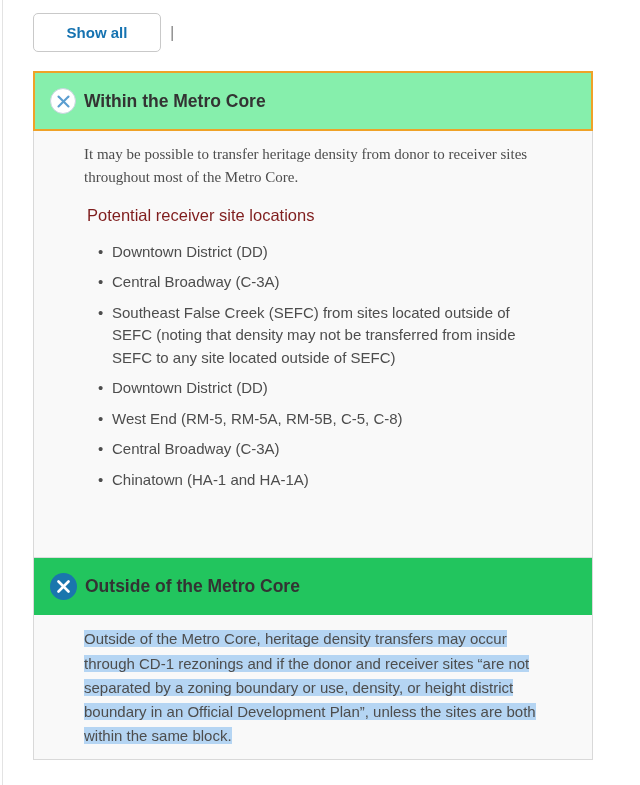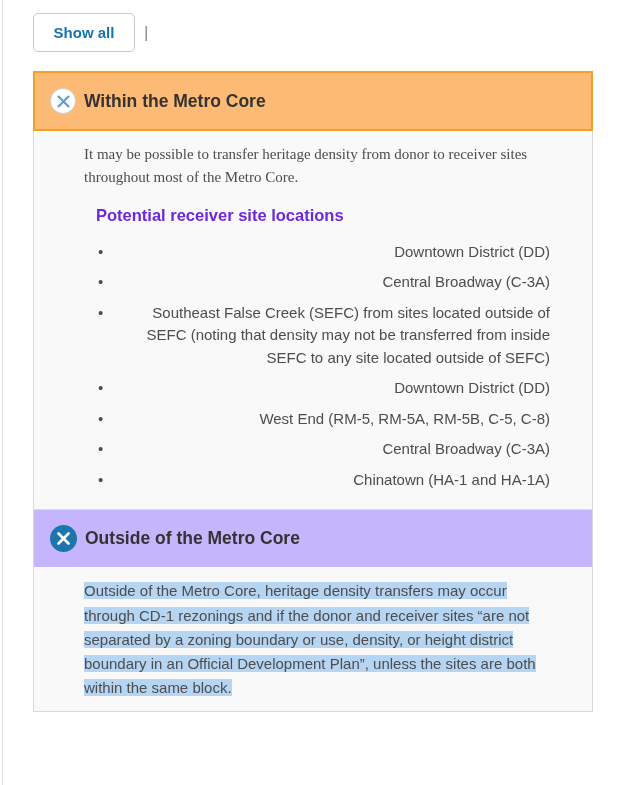--- a/index.html
+++ b/index.html
@@ -6,40 +6,40 @@
   html,body { width:640px; height:785px; overflow:hidden; background:#ffffff;
     font-family:"Liberation Sans", sans-serif; color:#4d4d4d; }
   .page-edge { position:absolute; left:2px; top:0; bottom:0; width:1px; background:#e3e3e3; }
   .page { position:relative; padding:13px 0 0 33px; }
 
   h1.page-title { font-size:20px; font-weight:bold; color:#2f2f2f; letter-spacing:0.1px; margin-bottom:25px; }
 
   .controls { display:flex; align-items:center; margin-bottom:19px; }
   .ctl-btn { background:#ffffff; border:1px solid #c9c9c9; border-radius:5px;
     color:#1673b1; font-family:"Liberation Sans", sans-serif; font-weight:bold; font-size:15px;
-    padding:10px 0; width:102px; text-align:center; cursor:pointer; }
+    padding:10px 0; width:128px; text-align:center; cursor:pointer; }
   .ctl-sep { color:#8a8a8a; font-size:17px; margin:0 9px; }
 
   .panel { width:560px; border:1px solid #d9d9d9; background:#f9f9f9; }
 
-  .acc-header { display:flex; align-items:center; padding:15px 16px; background:#c4b5fd; cursor:pointer; }
-  .acc-header.focused { border:2px solid #efa228; background:#fdba74; margin:-1px -1px 0 -1px; padding:15px 15px; }
+  .acc-header { display:flex; align-items:center; padding:15px 16px; background:#22c55e; cursor:pointer;margin-top:48px; }
+  .acc-header.focused { border:2px solid #efa228; background:#86efac; margin:-1px -1px 0 -1px; padding:15px 15px; }
   .accordion + .accordion .acc-header { border-top:1px solid #dcdcdc; }
   .acc-title { font-size:17.5px; font-weight:bold; color:#333333; margin-left:8px; }
 
   .icon-circle { width:26px; height:26px; border-radius:50%; flex:0 0 26px;
     display:flex; align-items:center; justify-content:center; }
   .icon-circle.outline { background:#ffffff; border:1px solid #c6d4de; }
   .icon-circle.filled { background:#1a76ad; width:27px; height:27px; flex:0 0 27px; }
 
   .acc-body { padding:12px 42px 10px 50px; font-size:15px; line-height:1.5; color:#4d4d4d; }
   .acc-body p.intro { margin-bottom:2px;font-family:Liberation Serif, serif; }
-  .acc-body h2.sub { font-size:16.5px; font-weight:bold; color:#6d28d9; margin:15px 12px 13px; }
+  .acc-body h2.sub { font-size:16.5px; font-weight:normal; color:#7f1d1d; margin:15px 3px 13px; }
   .acc-body ul { list-style:none; padding-left:14px; margin-bottom:4px; }
-  .acc-body li { padding-left:14px; position:relative; margin-bottom:8px;text-align:right; }
+  .acc-body li { padding-left:14px; position:relative; margin-bottom:8px; }
   .acc-body li::before { content:"•"; position:absolute; left:0; top:0; color:#4d4d4d; }
 
   .acc-body-2 { padding:12px 42px 10px 50px; font-size:15px; line-height:1.62; color:#4d4d4d; }
   .hl { background:#b5d5f3; box-decoration-break:clone; -webkit-box-decoration-break:clone; }
 </style>
 </head>
 <body>
 
 <div class="page-edge"></div>
 

